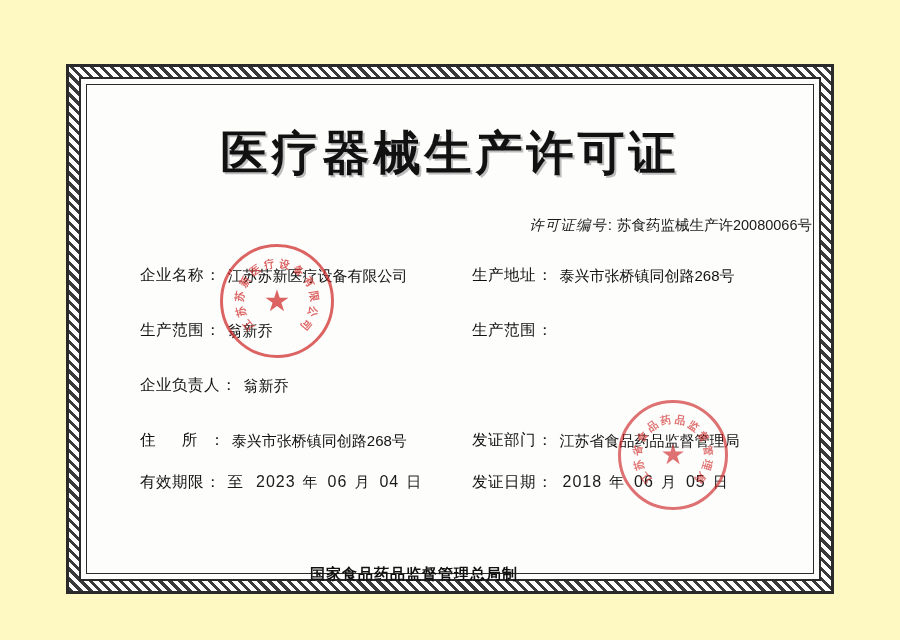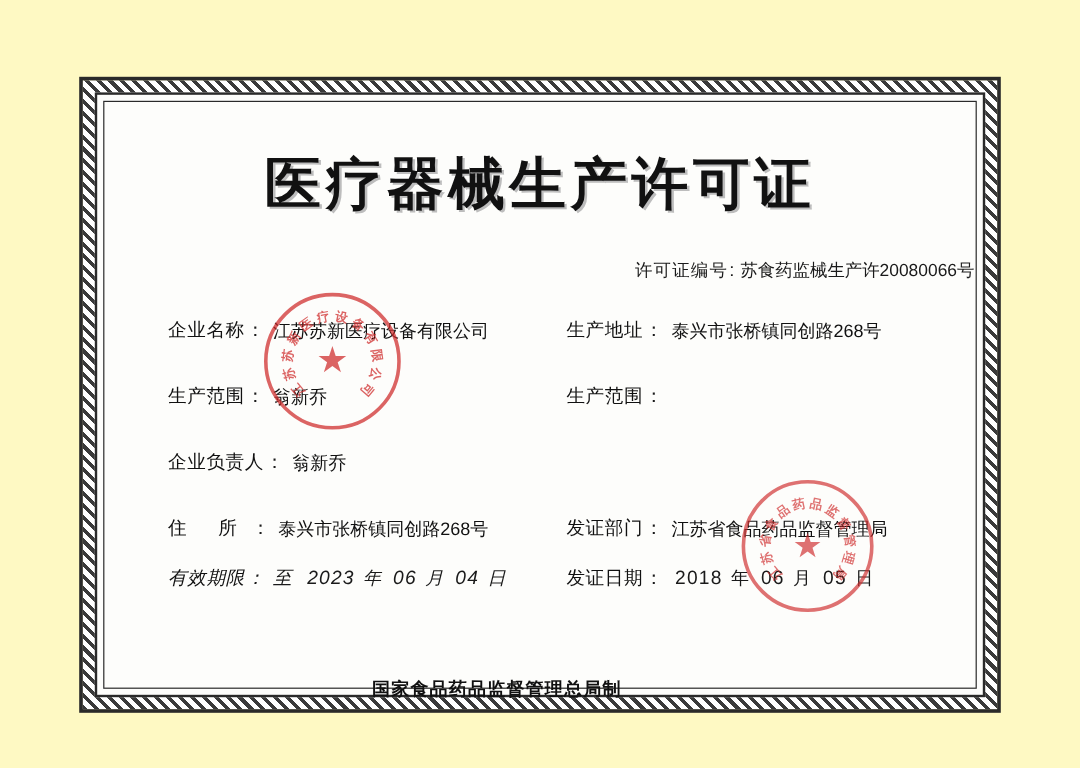--- a/index.html
+++ b/index.html
@@ -73,21 +73,21 @@
     text-shadow: 2px 2px 0 #bdbdbd;
   }
 
   .cert-no {
     position: absolute;
     right: 6px;
     top: 136px;
     font-size: 14.5px;
     white-space: nowrap;
   }
-  .cert-no .lbl { letter-spacing: 1px; }
+  .cert-no .lbl { letter-spacing: 1px; font-style: italic; }
   .cert-no .val { padding-left: 2px; }
 
   
   .fields {
     position: absolute;
     top: 172px;
     left: 0;
     width: 884px;
   }
   .row {
@@ -126,21 +126,21 @@
   }
 
   
   .daterow {
     position: absolute;
     top: 392px;
     left: 0;
     width: 736px;
     height: 40px;
   }
-  .date-left  { position: absolute; left: 58px;  top: 0; display: flex; align-items: baseline; font-style: italic; }
+  .date-left  { position: absolute; left: 58px;  top: 0; display: flex; align-items: baseline; }
   .date-right { position: absolute; left: 390px; top: 0; display: flex; align-items: baseline; }
   .date-left .label, .date-right .label { font-size: 15.5px; }
   .dnum {
     font-size: 16px;
     padding: 0 7px;
     letter-spacing: 1px;
   }
   .dunit {
     font-size: 15px;
     padding-right: 3px;

